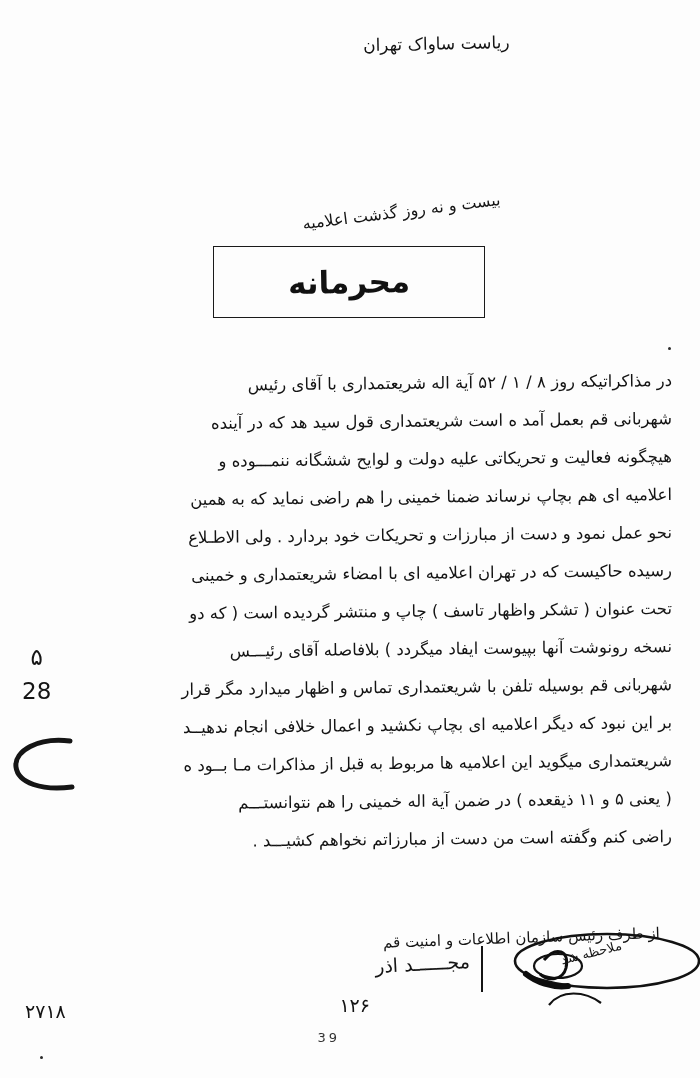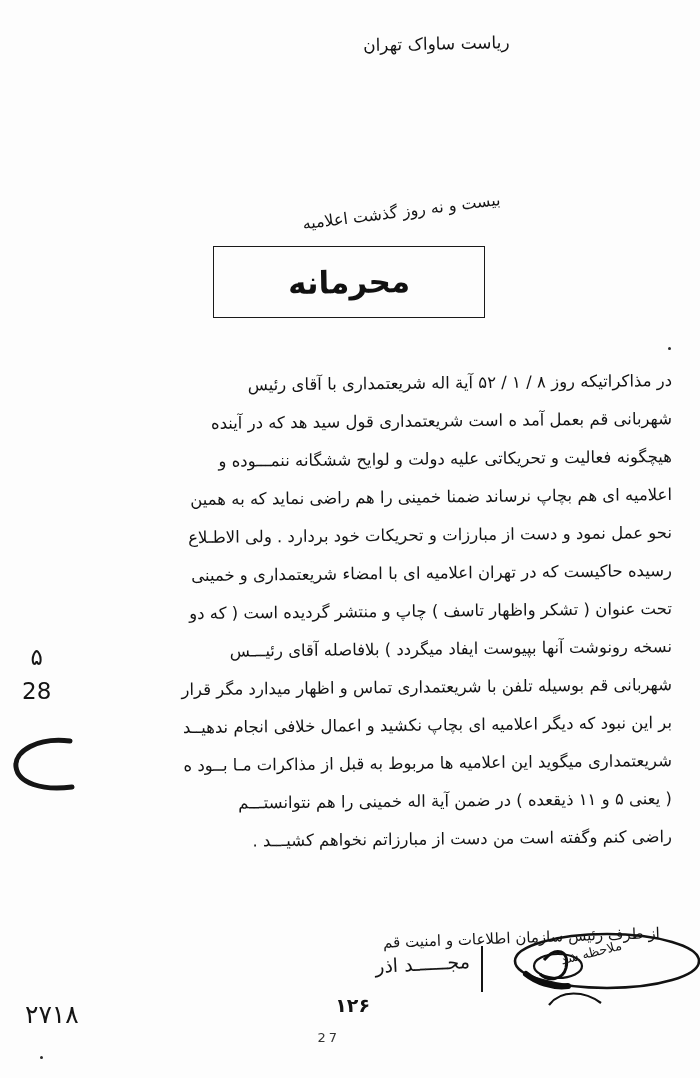--- a/index.html
+++ b/index.html
@@ -149,33 +149,32 @@
     right: 217px;
     width: 2px;
     height: 46px;
     background: #141414;
   }
   #sig-num {
     top: 994px;
     right: 330px;
     font-size: 19px;
     letter-spacing: 1px;
-    font-weight: bold;
   }
   #sig-num-small {
     top: 1030px;
     right: 360px;
     font-size: 13px;
     letter-spacing: 3px;
     color: #333;
   }
   #doc-number {
     top: 1000px;
     left: 25px;
-    font-size: 25px;
+    font-size: 19px;
     letter-spacing: 2px;
   }
   #bottom-left-swirl {
     position: absolute;
     top: 985px;
     left: 545px;
     width: 60px;
     height: 28px;
   }
   .speck {
@@ -231,21 +230,21 @@
     <path d="M16 44 C 26 52, 42 58, 58 56" fill="none" stroke="#0d0d0d" stroke-width="6" stroke-linecap="round"></path>
   </svg>
 
   <div class="hw" id="sig-scribble-a">ملاحظه شد</div>
 
   <div class="hw" id="sig-center">مجــــــد اذر</div>
   <div id="sig-bar"></div>
 
   <div class="hw" id="sig-num">۱۲۶</div>
 
-  <div class="hw" id="sig-num-small">27</div>
+  <div class="hw" id="sig-num-small">39</div>
 
   <svg id="bottom-left-swirl" viewBox="0 0 60 28">
     <path d="M4 20 C 16 4, 40 6, 56 18" fill="none" stroke="#111" stroke-width="2.2"></path>
   </svg>
 
   <div class="hw" id="doc-number">۲۷۱۸</div>
 
   <div class="speck" style="top:347px; left:668px; width:3px; height:3px;"></div>
   <div class="speck" style="top:1056px; left:40px; width:3px; height:3px;"></div>
 </div>

